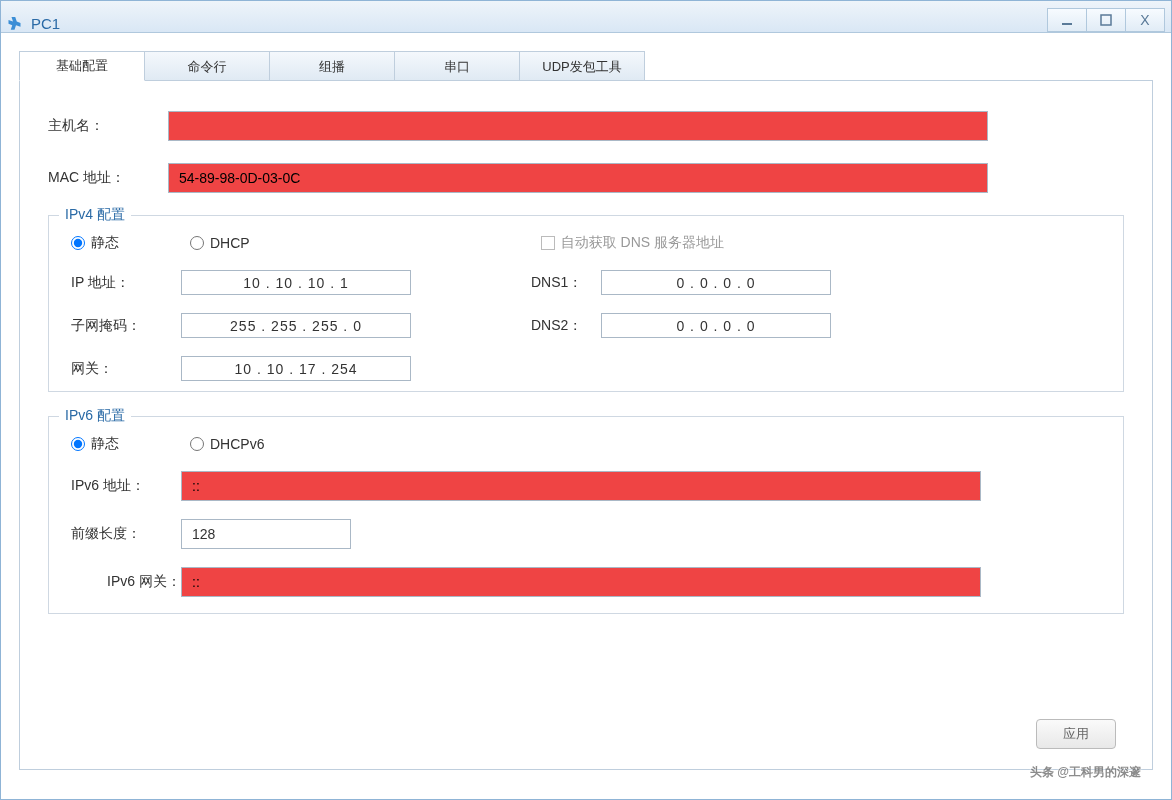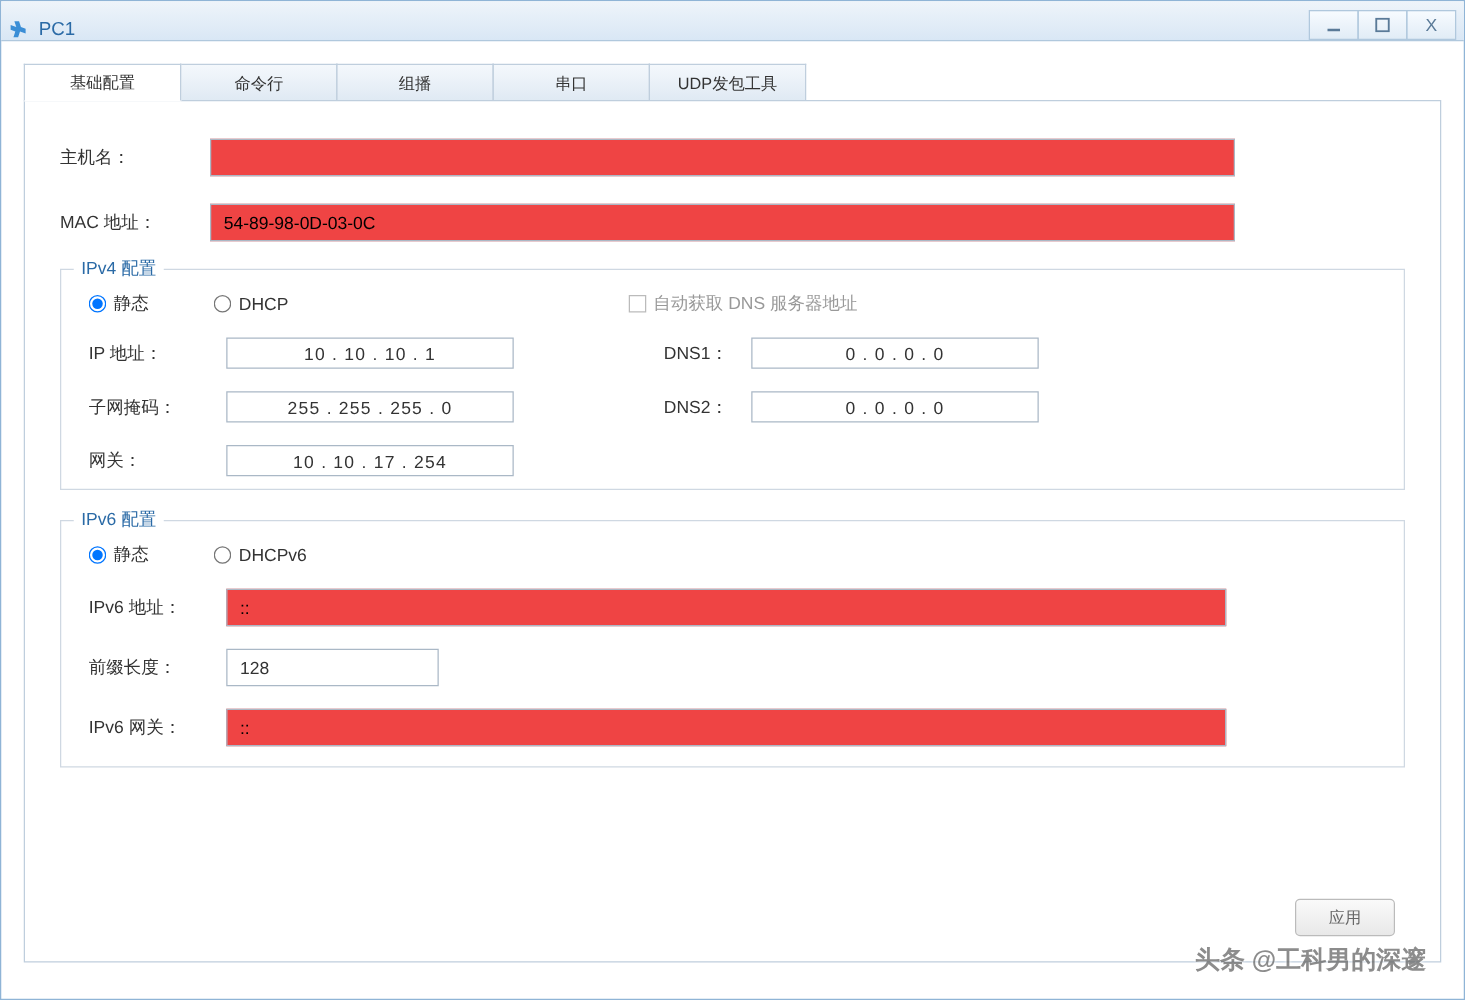--- a/index.html
+++ b/index.html
@@ -13,34 +13,34 @@
 .content { flex: 1; padding: 18px; position: relative; }
 .tabs { display: flex; }
 .tab { width: 126px; height: 30px; border: 1px solid #bfcedd; background: linear-gradient(#f4f8fc,#dfe9f3); display: flex; align-items: center; justify-content: center; font-size: 13px; color: #333; cursor: pointer; margin-right: -1px; border-bottom: none; }
 .tab.active { background: #fff; border-bottom: 1px solid #fff; position: relative; z-index: 2; }
 .panel { border: 1px solid #bfcedd; background: #fff; padding: 30px 28px 20px 28px; position: relative; top: -1px; min-height: 690px; }
 .row { display: flex; align-items: center; margin-bottom: 22px; }
 .lbl { width: 120px; color: #333; font-size: 14px; }
 .txt { flex: 1; max-width: 820px; height: 30px; border: 1px solid #aab8c6; padding: 0 10px; font-size: 14px; background: #ef4444; }
 .fieldset { border: 1px solid #cfd8e2; border-top: 1px solid #cfd8e2; padding: 18px 22px 10px 22px; margin-bottom: 24px; position: relative; }
 .legend { position: absolute; top: -10px; left: 10px; background: #fff; padding: 0 6px; color: #2a6aa6; font-weight: 500; font-size: 14px; }
-.radiorow { display: flex; align-items: center; gap: 52px; margin-bottom: 18px; }
+.radiorow { display: flex; align-items: center; gap: 71px; margin-bottom: 18px; }
 .radio-item { display: flex; align-items: center; gap: 6px; font-size: 14px; }
 .radio { width: 14px; height: 14px; }
 .chk-item { display: flex; align-items: center; gap: 6px; font-size: 14px; color: #999; margin-left: 220px; }
 .chk { width: 14px; height: 14px; border: 1px solid #bbb; }
 .twocol { display: flex; gap: 120px; }
 .left, .right { display: flex; flex-direction: column; gap: 18px; }
 .iprow { display: flex; align-items: center; }
 .iplbl { width: 110px; font-size: 14px; }
 .dnslbl { width: 70px; font-size: 14px; }
 .ipbox { width: 230px; height: 25px; border: 1px solid #aab8c6; display: flex; align-items: center; justify-content: center; font-size: 14px; background: #fff; letter-spacing: 1px; }
 .smallbox { width: 170px; height: 30px; border: 1px solid #aab8c6; padding: 0 10px; font-size: 14px; display: flex; align-items: center; }
 .applybtn { position: absolute; right: 36px; bottom: 20px; width: 80px; height: 30px; border: 1px solid #bbb; border-radius: 4px; background: linear-gradient(#fafafa,#e8e8e8); display: flex; align-items: center; justify-content: center; cursor: pointer; color: #666; }
-.watermark { position: absolute; right: 30px; bottom: 18px; font-size: 20px; color: #666; font-weight: 600; opacity: 0.75; text-shadow: 0 0 3px #fff, 0 0 2px #fff; pointer-events: none; }
+.watermark { position: absolute; right: 30px; bottom: 18px; font-size: 12px; color: #666; font-weight: 600; opacity: 0.75; text-shadow: 0 0 3px #fff, 0 0 2px #fff; pointer-events: none; }
 </style>
 </head>
 <body>
 
 <div class="window">
   <div class="titlebar">
     <svg class="ticon" viewBox="0 0 24 24">
         <path fill="#3b8ed6" d="M6 4h5l2 6 5 2v5l-6-2-2 6H5l2-6-5-2V8l6 2z"></path>
       </svg>
     <div class="title">PC1</div>
@@ -144,21 +144,21 @@
           <div class="lbl" style="width:110px;">IPv6 地址：</div>
           <input class="txt" style="max-width: 800px;" value="::">
         </div>
 
         <div class="row" style="margin-bottom:18px;">
           <div class="lbl" style="width:110px;">前缀长度：</div>
           <div class="smallbox">128</div>
         </div>
 
         <div class="row" style="margin-bottom:6px;">
-          <div class="lbl" style="width:110px;">IPv6 网关：</div>
+          <div class="lbl" style="width:110px;text-align:right;">IPv6 网关：</div>
           <input class="txt" style="max-width: 800px;" value="::">
         </div>
       </div>
 
       <div class="applybtn">应用</div>
     </div>
 
     <div class="watermark">头条 @工科男的深邃</div>
   </div>
 </div>

